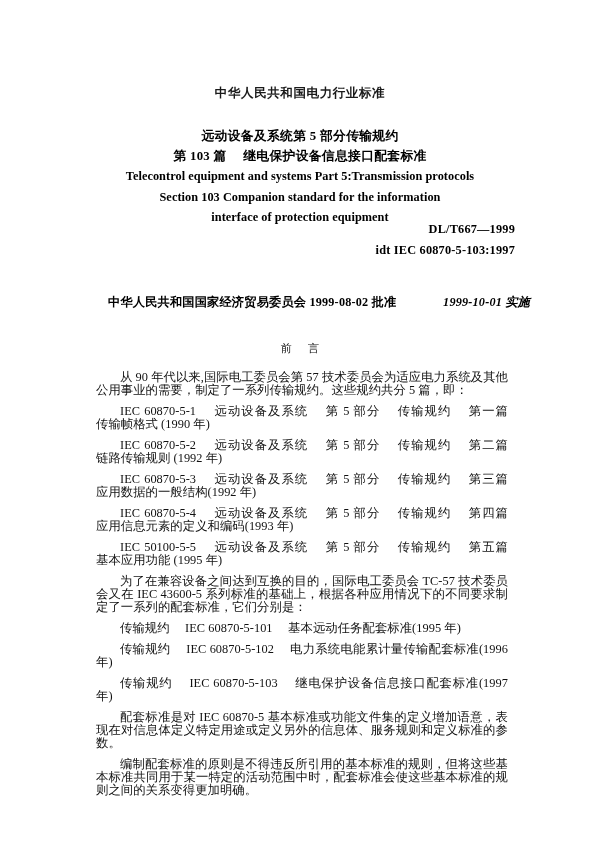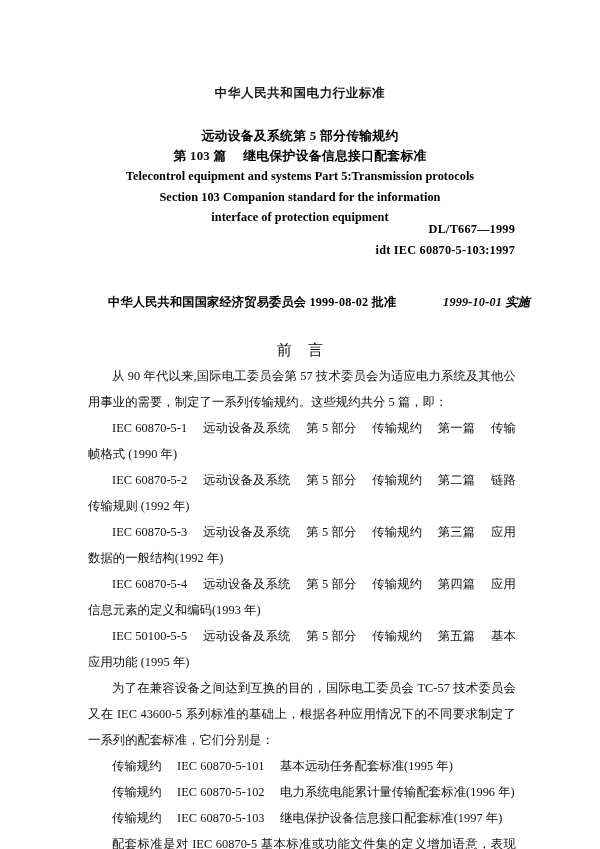--- a/index.html
+++ b/index.html
@@ -100,43 +100,43 @@
     font-style: italic;
   }
 
   
   .foreword-heading {
     position: absolute;
     left: 0;
     top: 341px;
     width: 600px;
     text-align: center;
-    font-size: 15px;
+    font-size: 11px;
     font-weight: 400;
     letter-spacing: 0.3px;
     color: #111111;
   }
   .foreword-heading .gap {
     display: inline-block;
     width: 16px;
   }
 
   .body-zone {
     position: absolute;
     left: 88px;
     top: 363px;
     width: 428px;
   }
   .para {
     font-size: 12.35px;
-    line-height: 26px;
+    line-height: 13px;
     text-align: justify;
     text-justify: inter-ideograph;
     color: #111111;
-    margin: 0;
+    margin: 8px;
     letter-spacing: 0.05px;
   }
   .para.indent {
     text-indent: 24px;
   }
   .para.indent-list {
     text-indent: 24px;
   }
   .para.sub-list {
     text-indent: 24px;

